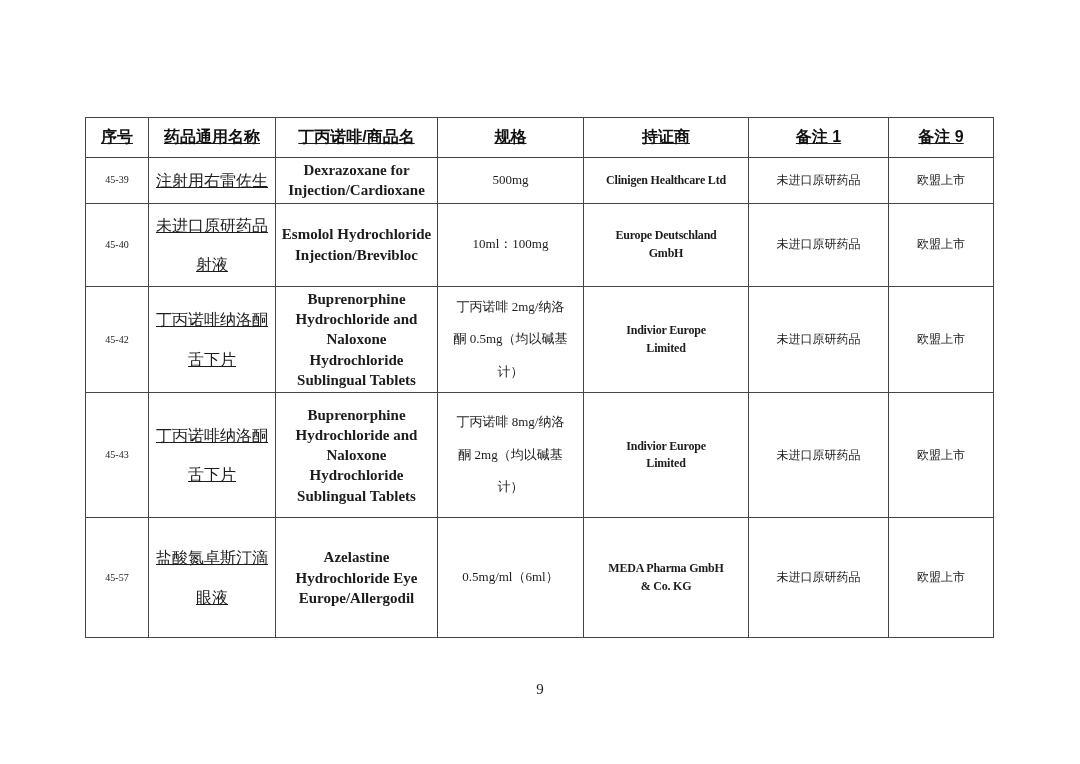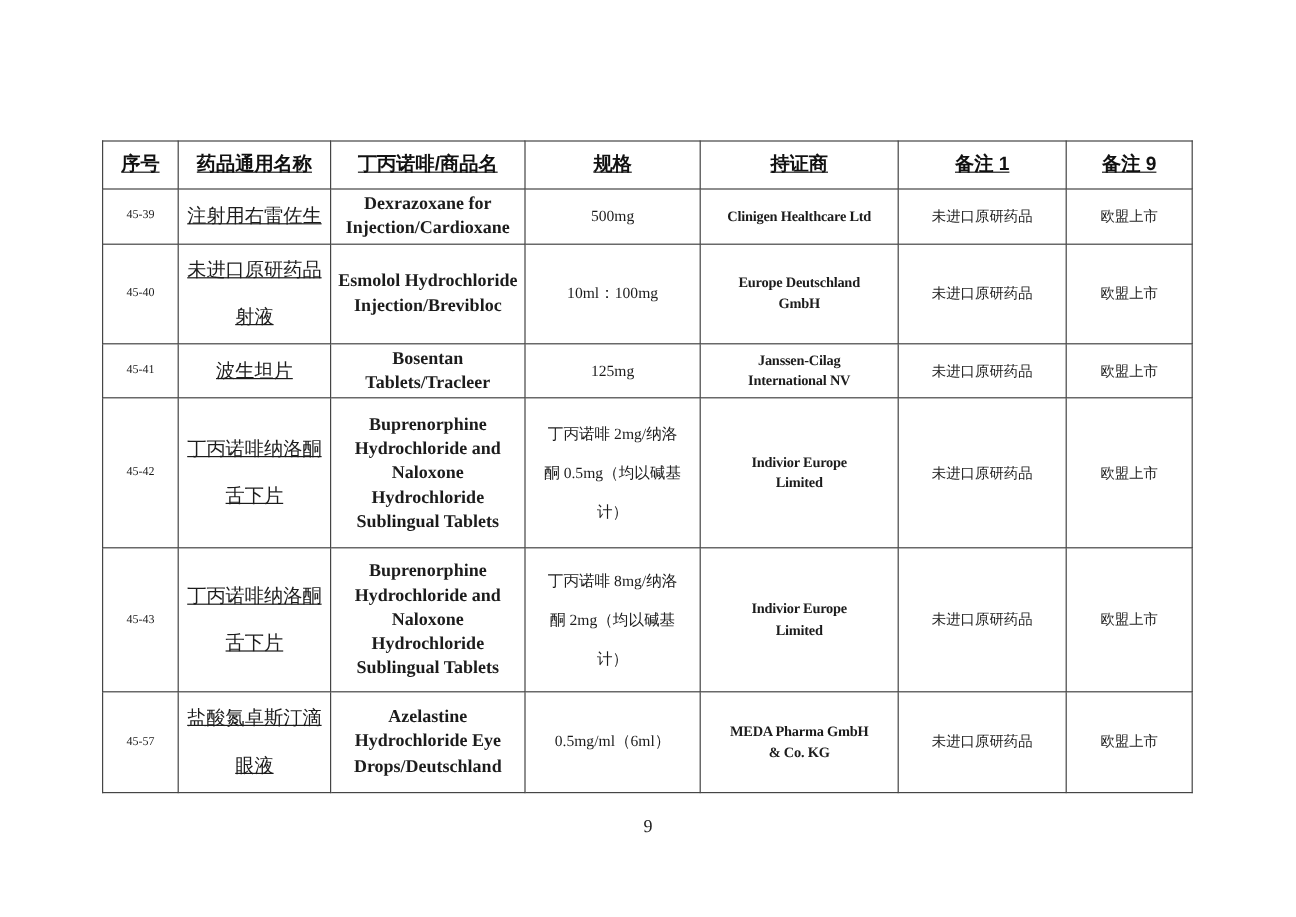--- a/index.html
+++ b/index.html
@@ -102,31 +102,20 @@
 射液</td>
           <td class="col-name_en">Esmolol Hydrochloride
 Injection/Brevibloc</td>
           <td class="col-spec">10ml：100mg</td>
           <td class="col-holder">Europe Deutschland
 GmbH</td>
           <td class="col-note1">未进口原研药品</td>
           <td class="col-note2">欧盟上市</td>
         </tr>
         <tr>
-          <td class="col-id">45-41</td>
-          <td class="col-name_zh">波生坦片</td>
-          <td class="col-name_en">Bosentan
-Tablets/Tracleer</td>
-          <td class="col-spec">125mg</td>
-          <td class="col-holder">Janssen-Cilag
-International NV</td>
-          <td class="col-note1">未进口原研药品</td>
-          <td class="col-note2">欧盟上市</td>
-        </tr>
-        <tr>
           <td class="col-id">45-42</td>
           <td class="col-name_zh">丁丙诺啡纳洛酮
 舌下片</td>
           <td class="col-name_en">Buprenorphine
 Hydrochloride and
 Naloxone
 Hydrochloride
 Sublingual Tablets</td>
           <td class="col-spec">丁丙诺啡 2mg/纳洛
 酮 0.5mg（均以碱基
@@ -152,21 +141,21 @@
 Limited</td>
           <td class="col-note1">未进口原研药品</td>
           <td class="col-note2">欧盟上市</td>
         </tr>
         <tr>
           <td class="col-id">45-57</td>
           <td class="col-name_zh">盐酸氮卓斯汀滴
 眼液</td>
           <td class="col-name_en">Azelastine
 Hydrochloride Eye
-Drops/Deutschland</td>
+Europe/Allergodil</td>
           <td class="col-spec">0.5mg/ml（6ml）</td>
           <td class="col-holder">MEDA Pharma GmbH
 &amp; Co. KG</td>
           <td class="col-note1">未进口原研药品</td>
           <td class="col-note2">欧盟上市</td>
         </tr>
       </tbody>
   </table>
 
   <div class="page-number">9</div>

